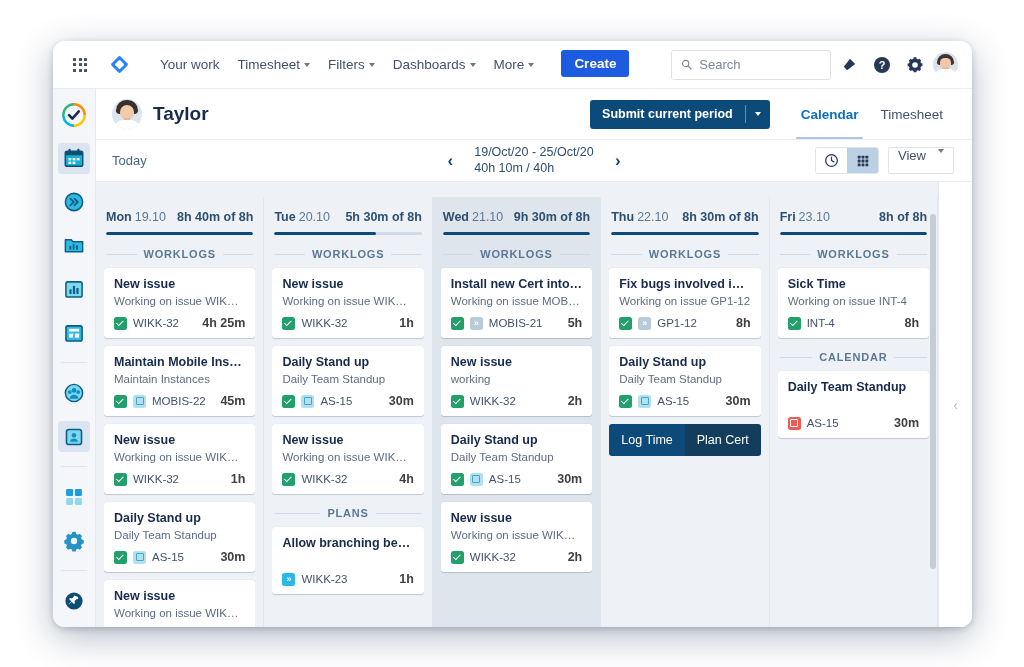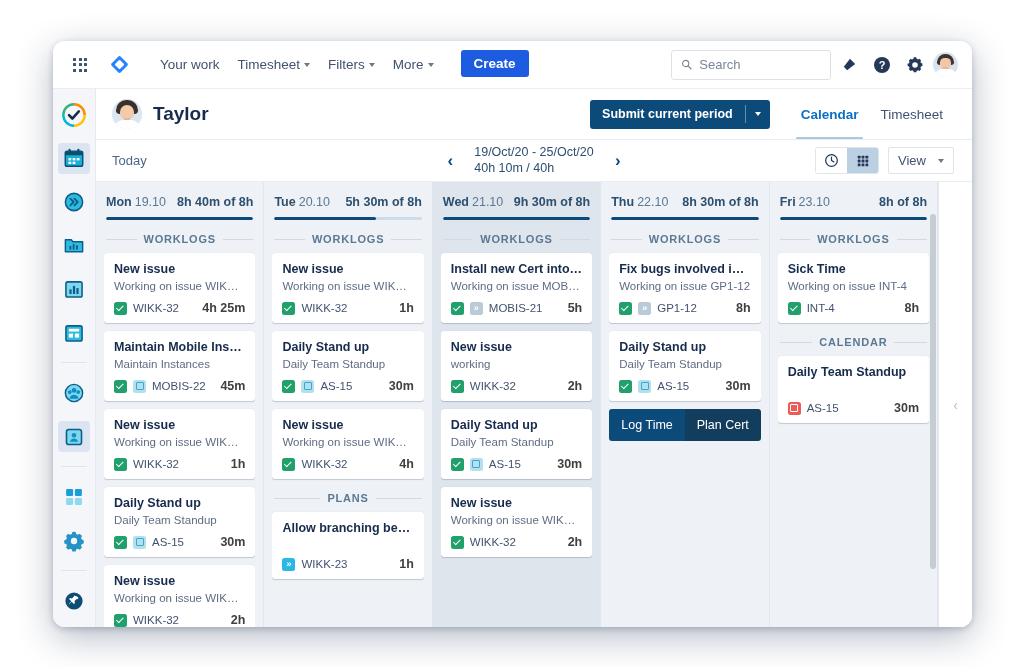--- a/index.html
+++ b/index.html
@@ -176,28 +176,28 @@
   #period-range { font-size: 12.5px; color: #2d4f70; }
   #period-total { font-size: 12.5px; color: #2d4f70; }
   .date-right { margin-left: auto; display: flex; align-items: center; gap: 9px; }
   .toggle-group { display: flex; border: 1px solid #dfe3ea; border-radius: 3px; overflow: hidden; height: 27px; }
   .toggle-btn {
     width: 31px; display: flex; align-items: center; justify-content: center;
     cursor: pointer; background: #fff;
   }
   .toggle-btn.selected { background: #bcd0e3; }
   #view-btn {
-    display: flex; align-items: center; gap: 12px;
+    display: flex; align-items: flex-start; gap: 12px;
     border: 1px solid #dfe3ea; border-radius: 2px;
     height: 27px; padding: 0 9px; font-size: 13px; color: #42526e; cursor: pointer;
   }
 
   
   #week-wrap { flex: 1; min-height: 0; display: flex; background: #eef2f6; position: relative; }
-  #week-grid { flex: 1; display: flex; min-width: 0; overflow: hidden; }
+  #week-grid { flex: 1; display: flex; min-width: 0; overflow: hidden; margin-top: 15px; }
   .day-col {
     flex: 1; min-width: 0;
     background: #eef2f6;
     border-right: 1px solid #e0e6ee;
     display: flex; flex-direction: column;
     padding: 0 8px;
   }
   .day-col.highlight { background: #dfe5ed; }
   .day-head { padding: 10px 2px 0; }
   .day-head-row { display: flex; align-items: baseline; justify-content: space-between; }
@@ -297,20 +297,24 @@
       <div class="nav-items">
         <div class="nav-item">
           <span>Your work</span>
         </div>
         <div class="nav-item">
           <span>Timesheet</span>
           <span class="caret-down"></span>
         </div>
         <div class="nav-item">
           <span>Filters</span>
+          <span class="caret-down"></span>
+        </div>
+        <div class="nav-item">
+          <span>Dashboards</span>
           <span class="caret-down"></span>
         </div>
         <div class="nav-item">
           <span>More</span>
           <span class="caret-down"></span>
         </div>
       </div>
       <button id="create-button">Create</button>
     </div>
 

